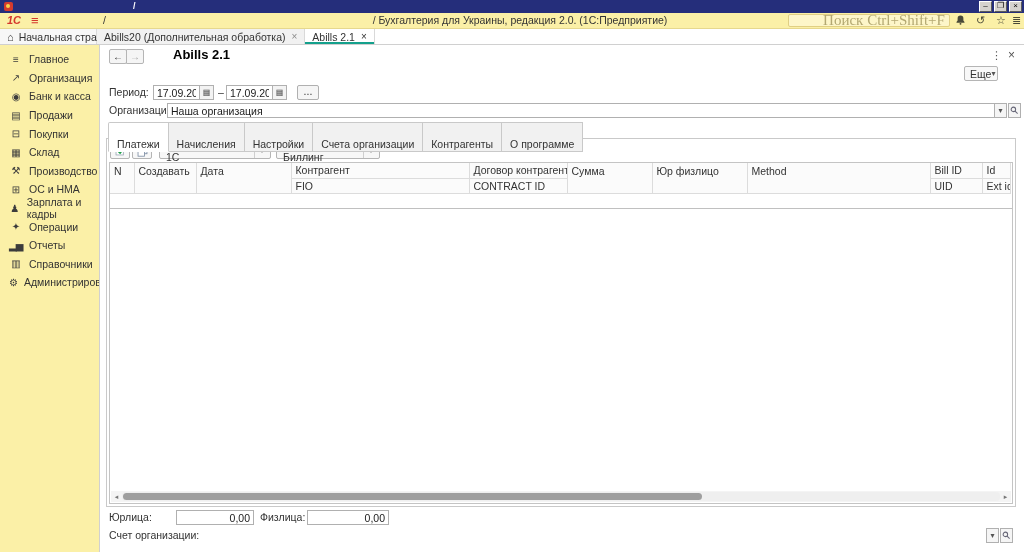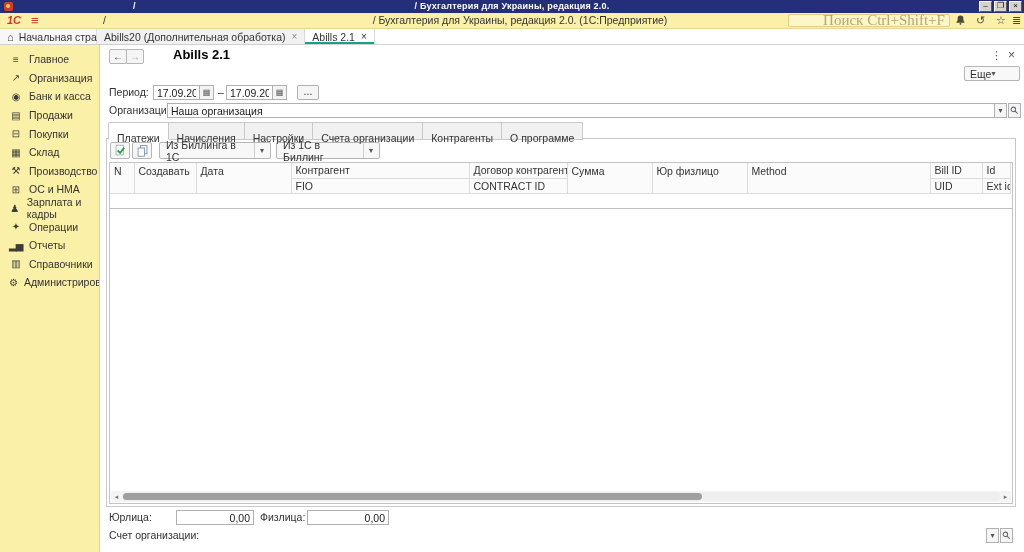--- a/index.html
+++ b/index.html
@@ -41,32 +41,32 @@
   .side-item .sico { width:13px; text-align:center; font-size:10px; color:#3c3c3c; letter-spacing:-1px; }
   
   .content { position:absolute; left:99px; top:45px; right:0; bottom:0; background:#fff; border-left:1px solid #d0d0d0; font-size:10.5px; }
   .navgroup { position:absolute; left:9px; top:4px; display:flex; }
   .navbtn { width:18px; height:15px; border:1px solid #b5b5b5; background:#f5f5f5; text-align:center; line-height:13px; font-size:10px; color:#333; border-radius:2px; }
   .navbtn + .navbtn { margin-left:-1px; border-radius:0 2px 2px 0; }
   .navbtn.fwd { color:#a8a8a8; }
   .page-title { position:absolute; left:73px; top:2px; font-size:13px; font-weight:bold; color:#000; }
   .kebab { position:absolute; left:891px; top:4px; color:#555; font-size:11px; }
   .form-close { position:absolute; left:908px; top:3px; color:#555; font-size:12px; }
-  .more-btn { position:absolute; left:864px; top:21px; width:56px; height:15px; border:1px solid #b5b5b5; border-radius:2px; background:#f8f8f8; display:flex; align-items:center; padding:0 5px; color:#333; }
+  .more-btn { position:absolute; left:864px; top:21px; width:34px; height:15px; border:1px solid #b5b5b5; border-radius:2px; background:#f8f8f8; display:flex; align-items:center; padding:0 5px; color:#333; }
   .more-btn .caret { color:#555; font-size:8px; }
   .flabel { position:absolute; color:#333; line-height:15px; }
   .field { position:absolute; height:15px; border:1px solid #b0b0b0; background:#fff; display:flex; align-items:stretch; }
   .field input { border:none; outline:none; flex:1; font-size:10.5px; font-family:"Liberation Sans",sans-serif; padding:0 3px; color:#1a1a1a; min-width:0; }
   .field .cal { width:14px; border-left:1px solid #b0b0b0; background:#f3f3f3; font-size:8px; line-height:13px; text-align:center; color:#555; }
   .mini-btn { position:absolute; height:15px; border:1px solid #b0b0b0; background:#f5f5f5; border-radius:2px; text-align:center; color:#333; }
   .sq-btn { position:absolute; width:13px; height:15px; border:1px solid #b0b0b0; background:#f5f5f5; font-size:8px; line-height:13px; text-align:center; color:#555; }
   .num input { text-align:right; }
   
   .ctabs { position:absolute; left:8px; top:77px; display:flex; height:17px; z-index:2; }
-  .ctab { padding:8px 8px; line-height:15px; border:1px solid #c9c9c9; border-left:none; background:#f1f1f1; color:#333; }
+  .ctab { padding:14px 8px; line-height:15px; border:1px solid #c9c9c9; border-left:none; background:#f1f1f1; color:#333; }
   .ctab:first-child { border-left:1px solid #c9c9c9; border-radius:2px 0 0 0; }
   .ctab.active { background:#fff; border-bottom:1px solid #fff; }
   .tabpanel { position:absolute; left:6px; top:93px; width:910px; height:369px; border:1px solid #c9c9c9; background:#fff; }
   .ptoolbar { position:absolute; left:3px; top:3px; display:flex; align-items:center; }
   .toolbtn { width:20px; height:17px; border:1px solid #b5b5b5; background:#f7f7f7; border-radius:2px; display:flex; align-items:center; justify-content:center; margin-right:2px; }
   .dropbtn { height:17px; border:1px solid #b5b5b5; background:#f7f7f7; border-radius:2px; display:flex; align-items:center; justify-content:space-between; padding:0 6px; margin-left:5px; color:#333; }
   .dropbtn .caret { margin-left:8px; font-size:8px; color:#555; border-left:1px solid #cfcfcf; padding-left:5px; line-height:15px; }
   .dropbtn.w1 { width:112px; } .dropbtn.w2 { width:104px; }
   
   .table-frame { position:absolute; left:2px; top:23px; right:2px; bottom:2px; border:1px solid #c4c4c4; overflow:hidden; }
@@ -81,21 +81,20 @@
   svg { display:block; }
 </style>
 </head>
 <body>
 
 <div class="screen">
 
   <div class="titlebar">
     <span class="app-icon"></span>
     <span class="tslash">/</span>
-    <span class="ttitle">/ Бухгалтерия для Украины, редакция 2.0.</span>
     <span class="win-buttons">
       <span class="win-btn">–</span>
       <span class="win-btn">❐</span>
       <span class="win-btn">×</span>
     </span>
   </div>
 
   <div class="appbar">
     <span class="logo">1С</span>
     <span class="burger">≡</span>

